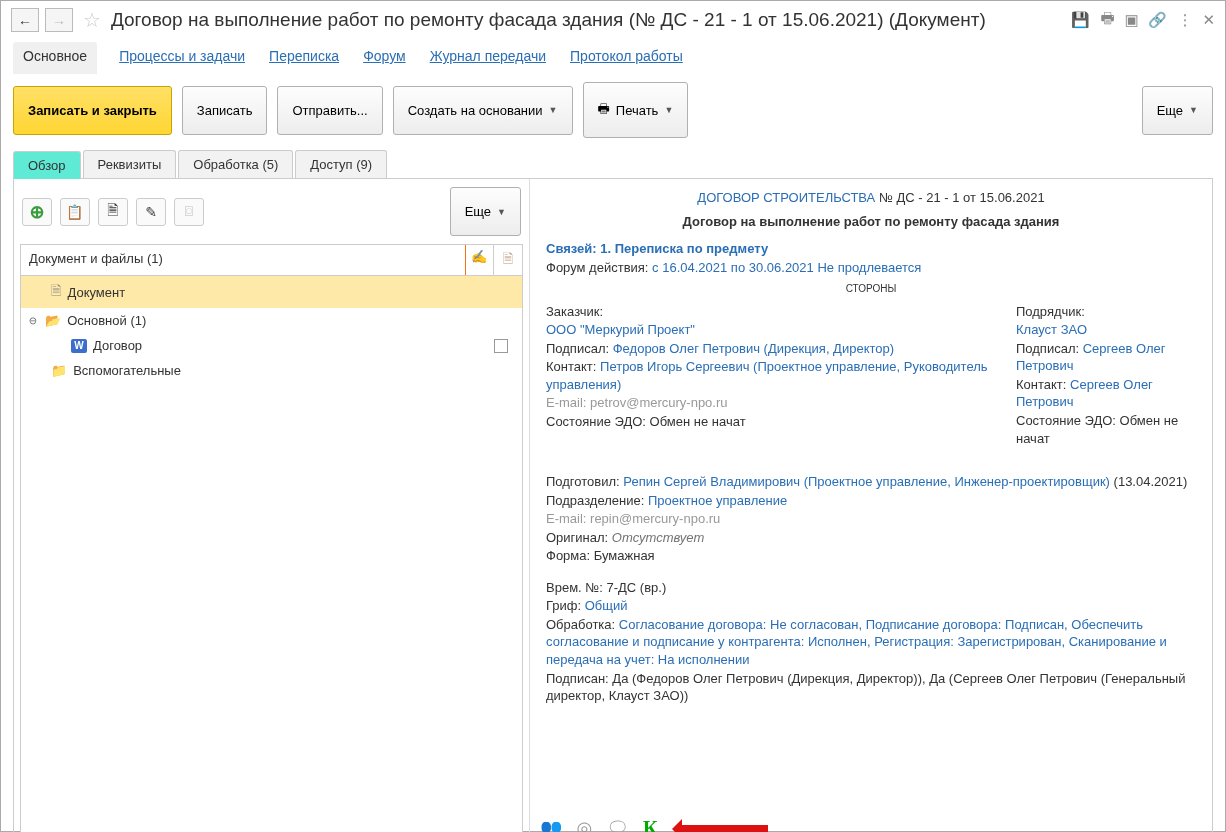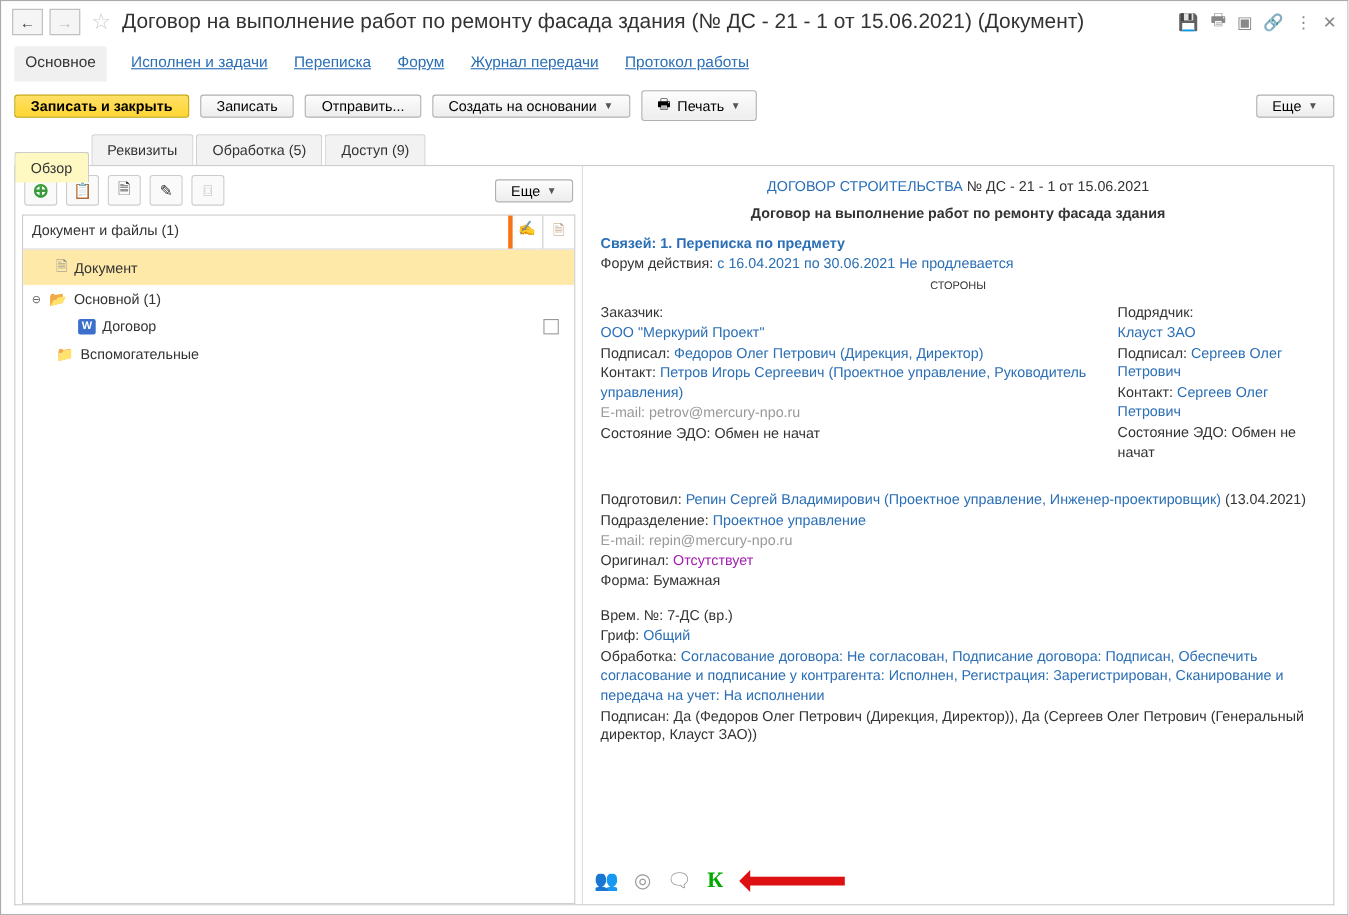--- a/index.html
+++ b/index.html
@@ -56,21 +56,21 @@
   }
 
   .toolbar {
     padding: 8px 12px;
     display: flex; gap: 10px;
     align-items: center;
   }
   .btn {
     border: 1px solid #b0b0b0;
     background: linear-gradient(#fdfdfd,#ededed);
-    padding: 2px 14px;
+    padding: 16px 14px;
     cursor: pointer;
     border-radius: 3px;
     font-size: 13px;
     display: inline-flex; align-items: center; gap: 6px;
   }
   .btn.primary {
     background: linear-gradient(#ffe066,#ffd633);
     border-color: #c7a500;
     font-weight: bold;
   }
@@ -86,23 +86,23 @@
     padding: 6px 14px;
     border: 1px solid #ccc;
     border-bottom: none;
     background: #f2f2f2;
     cursor: pointer;
     margin-right: 2px;
     border-radius: 3px 3px 0 0;
     font-size: 13px;
   }
   .ctab.active {
-    background: #fef9c3;
+    background: #5eead4;
     position: relative;
-    top: 16px;
+    top: 1px;
   }
 
   .body-area {
     display: flex;
     margin: 0 12px 8px 12px;
     border: 1px solid #ccc;
     border-top: none;
     height: 672px;
   }
   .left-pane {
@@ -127,21 +127,21 @@
   .left-toolbar .spacer { flex: 1; }
 
   .tree-header {
     border: 1px solid #ccc;
     margin: 0 6px;
     display: flex;
     background: #fff;
   }
   .tree-header .th-main {
     flex: 1; padding: 6px 8px;
-    border-right: 4px solid #f97316;
+    border-right: 1px solid #f97316;
   }
   .tree-header .th-icon {
     width: 28px; text-align: center; padding: 4px 0;
     border-right: 1px solid #ccc;
     color: #b97; cursor: pointer;
   }
   .tree-header .th-icon:last-child { border-right: none; }
 
   .tree {
     border: 1px solid #ccc;
@@ -190,21 +190,21 @@
     line-height: 1.35;
     position: relative;
   }
   .doc-head { text-align: center; margin-bottom: 10px; }
   .doc-head .htype { color: #2a6eb5; font-weight: normal; }
   .doc-head .hnum { color: #333; }
   .doc-head .hname { font-weight: bold; margin-top: 6px; }
   .link { color: #2a6eb5; cursor: pointer; }
   .bold-link { color: #2a6eb5; font-weight: bold; }
   .muted { color: #999; }
-  .red { color: #a21caf; }
+  .red { color: #737373; font-style: italic; }
   .section-title { text-align: center; margin: 6px 0; font-size: 10px; }
   .parties { display: flex; gap: 20px; margin-bottom: 12px; }
   .party { flex: 1; }
   .party.right { flex: 0 0 180px; }
   .field-line { margin: 1px 0; }
   .hr-gap { height: 12px; }
 
   .bottom-bar {
     position: absolute;
     bottom: 8px; left: 10px;
@@ -241,21 +241,21 @@
       <span>🖶</span>
       <span>▣</span>
       <span>🔗</span>
       <span>⋮</span>
       <span>✕</span>
     </div>
   </div>
 
   <div class="nav-tabs">
     <div class="nav-tab active">Основное</div>
-    <div class="nav-tab">Исполнен и задачи</div>
+    <div class="nav-tab">Процессы и задачи</div>
     <div class="nav-tab">Переписка</div>
     <div class="nav-tab">Форум</div>
     <div class="nav-tab">Журнал передачи</div>
     <div class="nav-tab">Протокол работы</div>
   </div>
 
   <div class="toolbar">
     <button class="btn primary">Записать и закрыть</button>
     <button class="btn">Записать</button>
     <button class="btn">Отправить...</button>

